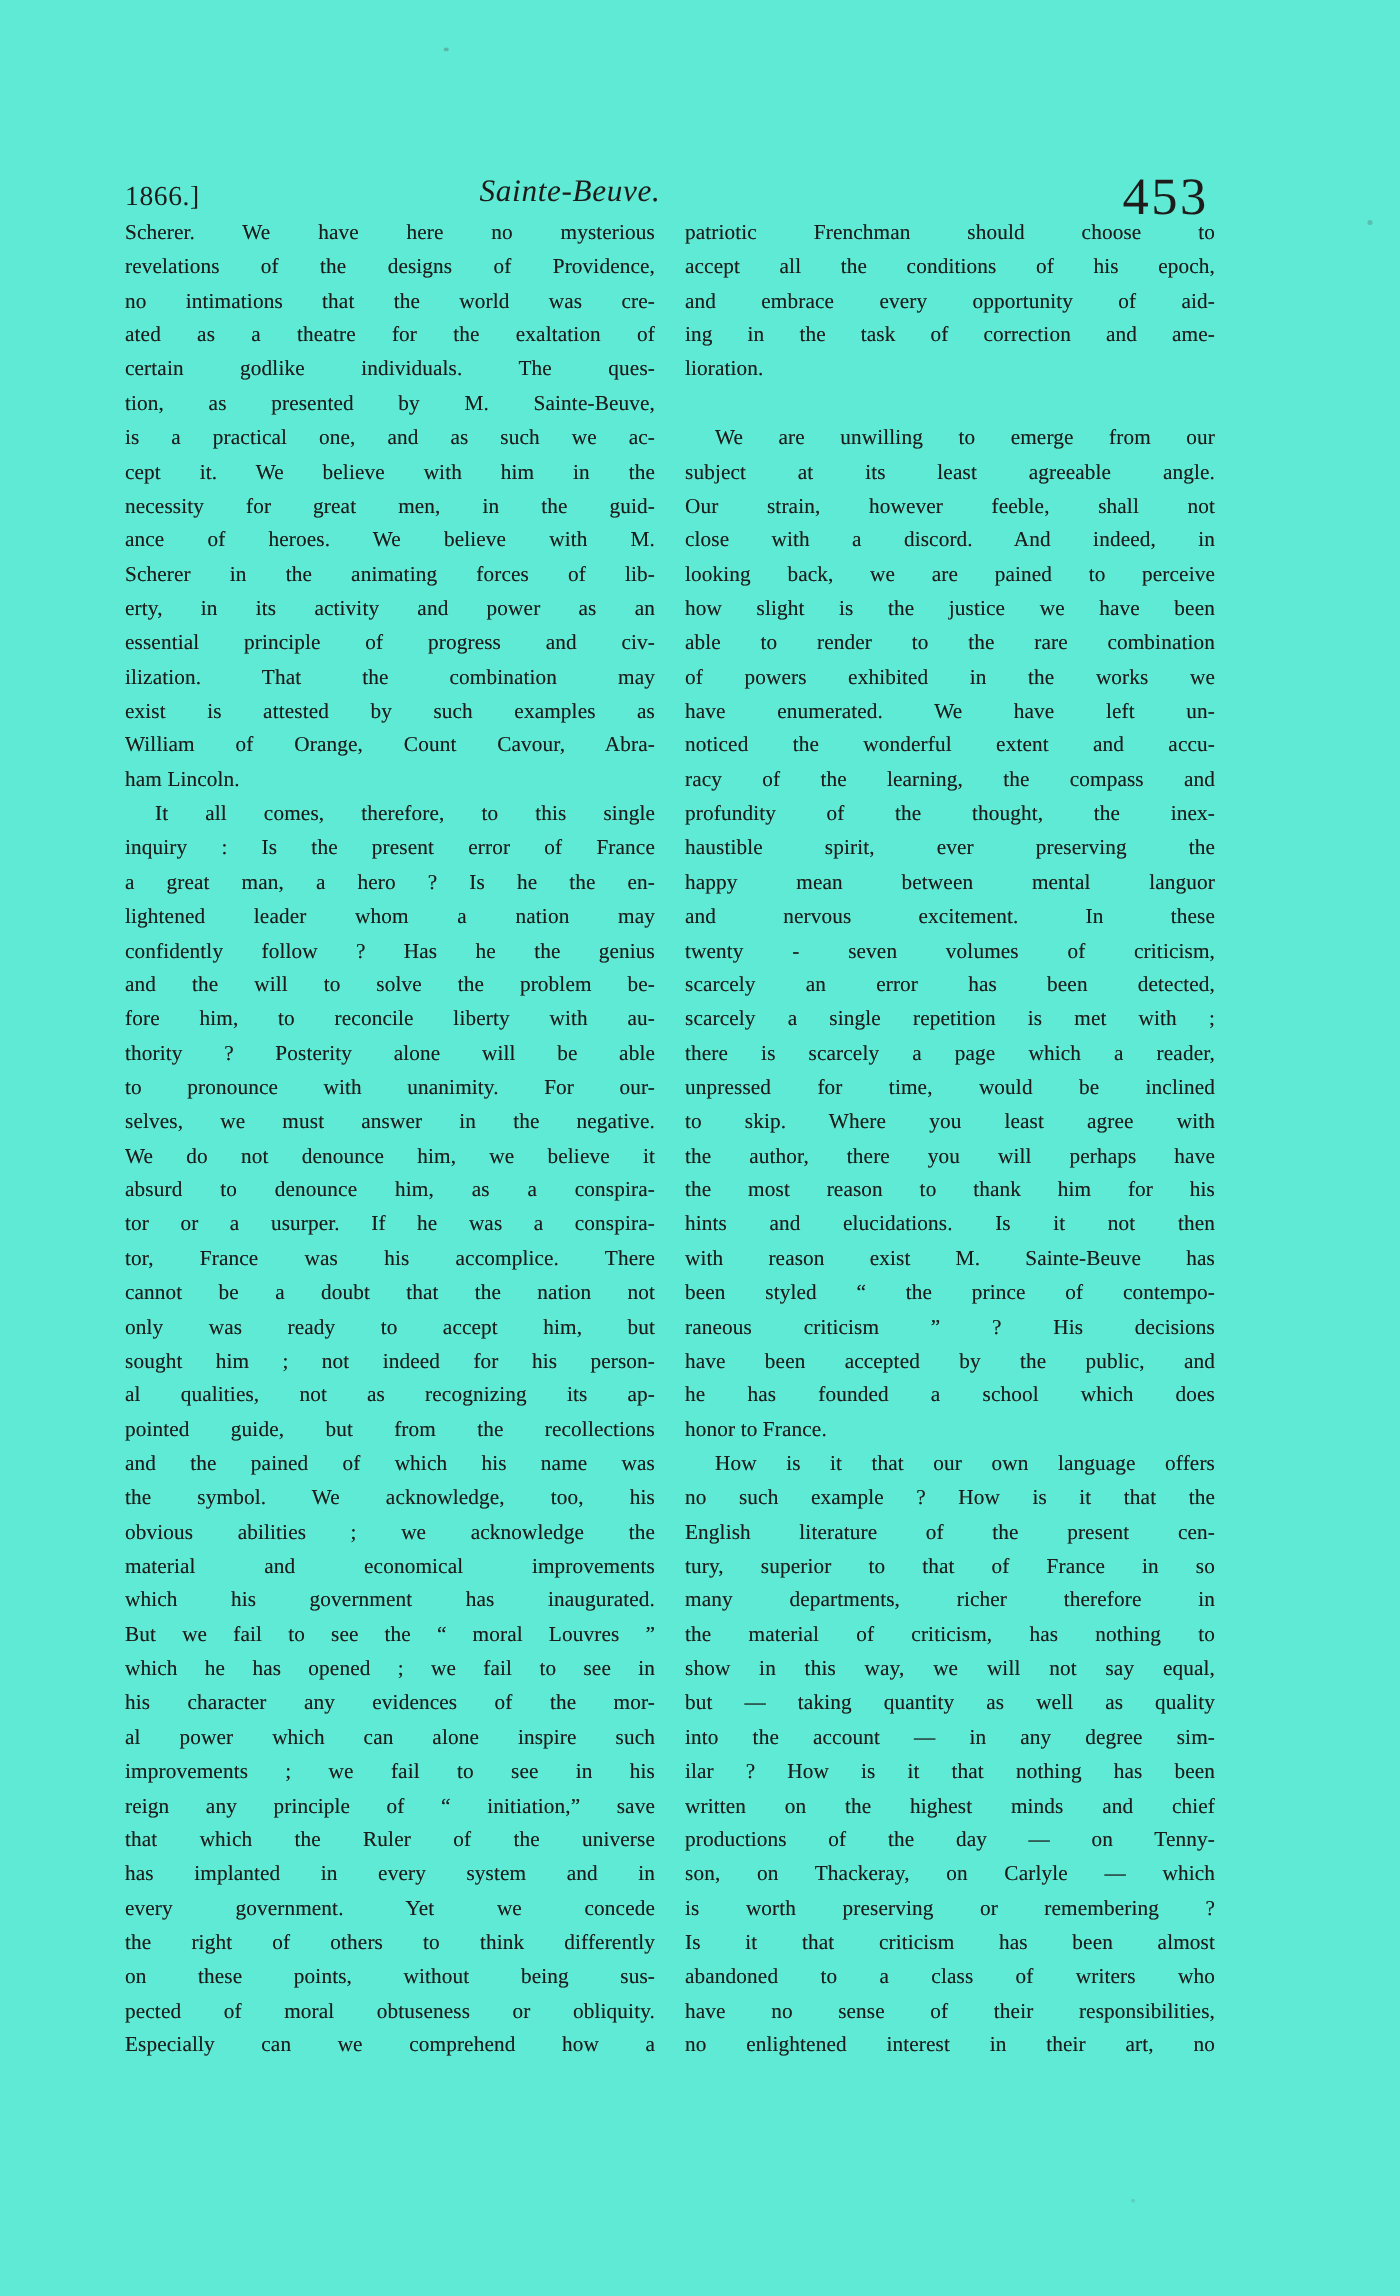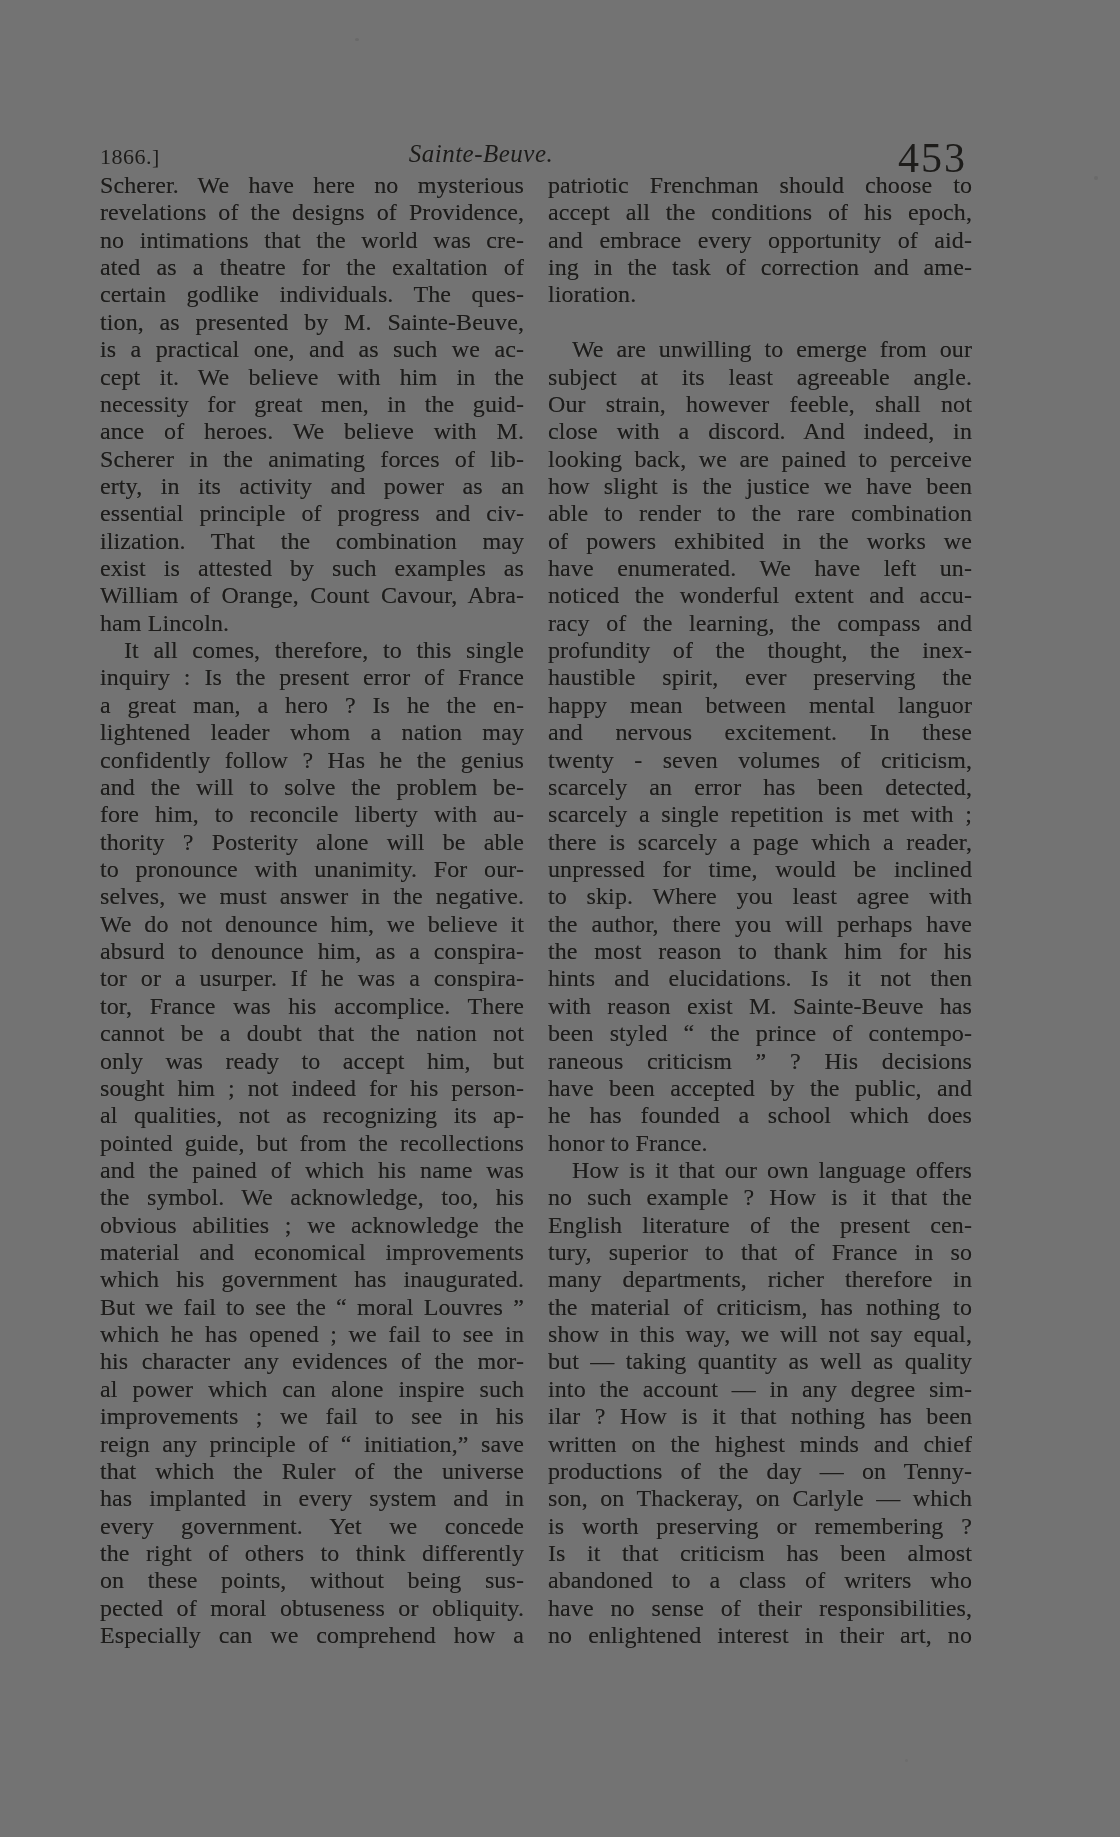--- a/index.html
+++ b/index.html
@@ -4,42 +4,42 @@
 <style>
   html, body { margin: 0; padding: 0; }
   body {
     width: 1120px; height: 1837px;
     background: #ffffff;
     font-family: "Liberation Serif", "DejaVu Serif", serif;
   }
   .page {
     position: relative;
     width: 1120px; height: 1837px;
-    background: #737373;
+    background: #5eead4;
     color: #1d1c1a;
     overflow: hidden;
   }
   
   .running-head-date {
     position: absolute; left: 100px; top: 144px;
     font-size: 22px; letter-spacing: 0.5px;
   }
   .running-head-title {
-    position: absolute; left: 111px; top: 140px; width: 740px;
+    position: absolute; left: 86px; top: 140px; width: 740px;
     text-align: center; font-style: italic; font-size: 25px;
     letter-spacing: 0.5px;
   }
   .running-head-folio {
     position: absolute; left: 898px; top: 134px; width: 90px;
     font-size: 42px; letter-spacing: 2px;
   }
   
   .col {
     position: absolute; top: 172px; width: 424px;
-    font-size: 24px; line-height: 27.36px;
+    font-size: 17px; line-height: 27.36px;
     letter-spacing: 0.1px;
     text-shadow: 0 0 0.5px rgba(20,20,20,0.45);
   }
   .col-left  { left: 100px; }
   .col-right { left: 548px; }
   .text-line {
     text-align: justify;
     text-align-last: justify;
     height: 27.36px;
     white-space: normal;

